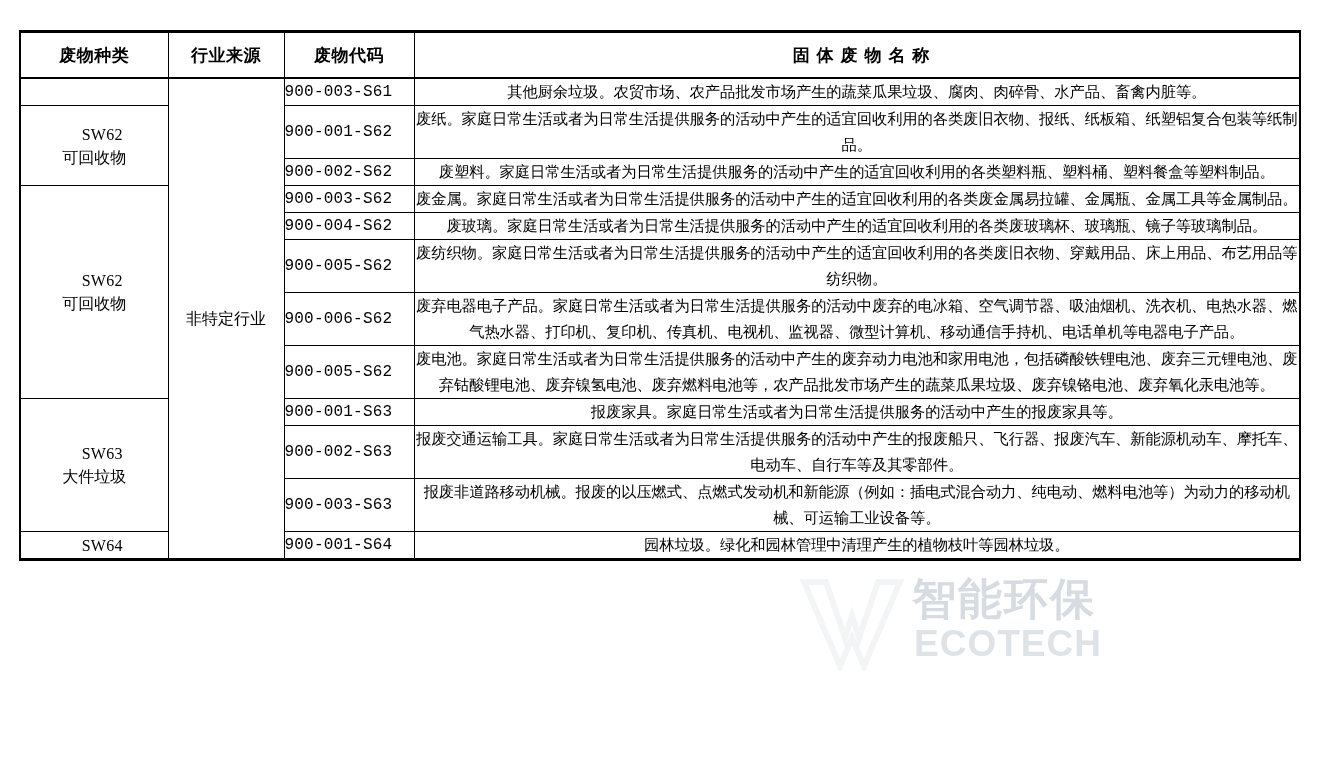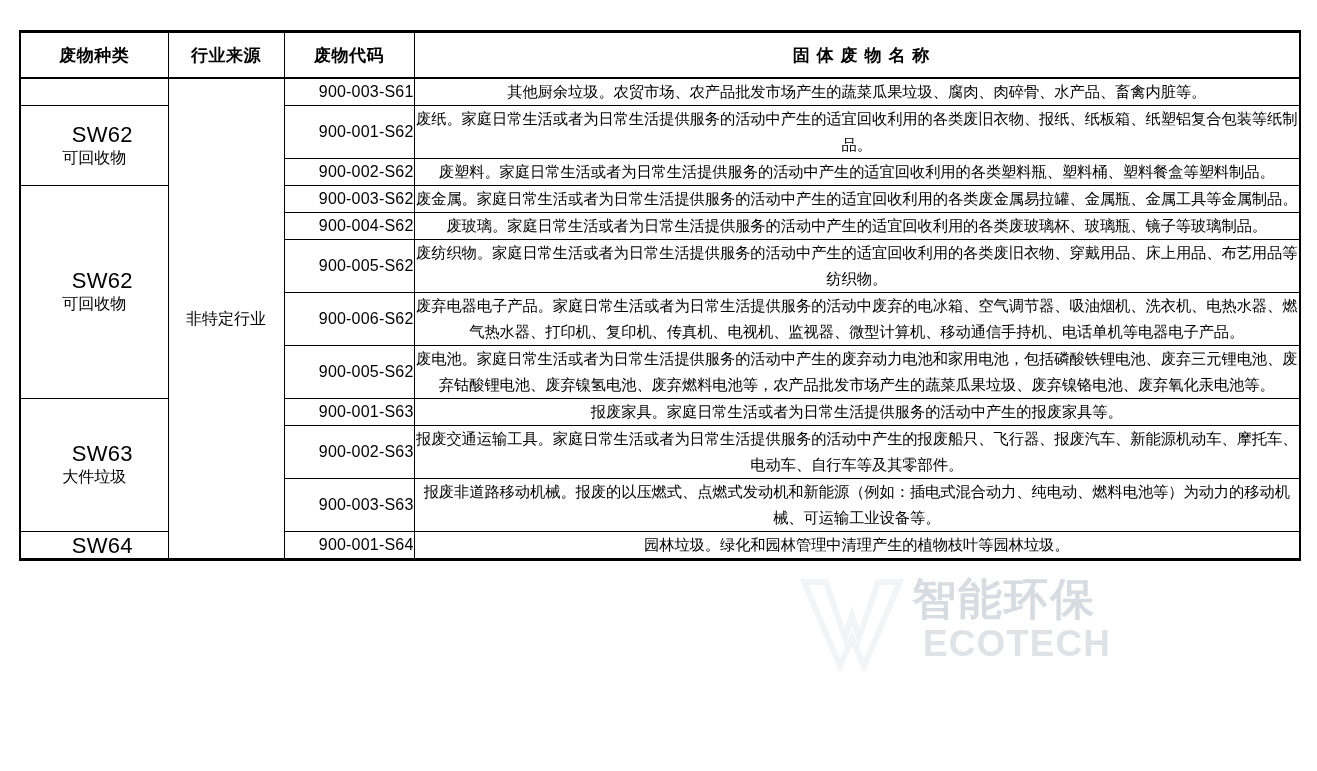--- a/index.html
+++ b/index.html
@@ -49,21 +49,21 @@
     font-family: "DejaVu Sans", "Liberation Sans", sans-serif;
     font-size: 44px;
     font-weight: 700;
     letter-spacing: 2px;
     color: #b9c3cc;
     opacity: 0.58;
     white-space: nowrap;
   }
   .wm-en {
     position: absolute;
-    left: 123px;
+    left: 114px;
     top: 55px;
     font-family: "Liberation Sans", "DejaVu Sans", sans-serif;
     font-size: 37px;
     font-weight: 700;
     letter-spacing: 1px;
     color: #c4cdd5;
     opacity: 0.55;
     white-space: nowrap;
   }
 
@@ -117,29 +117,29 @@
   }
 
   
   td.kind, td.source {
     text-align: center;
     font-size: 16px;
     line-height: 23px;
     font-family: "DejaVu Sans", "Liberation Sans", sans-serif;
   }
   td.kind .code-line {
-    font-family: Liberation Sans, sans-serif;
-    font-size: 22px;
+    font-family: Liberation Serif, serif;
+    font-size: 16px;
     letter-spacing: 0.3px;
     padding-left: 16px;
   }
   td.code {
-    text-align: right;
+    text-align: left;
     font-size: 16px;
-    font-family: Liberation Sans, sans-serif;
+    font-family: Liberation Mono, monospace;
     letter-spacing: 0.2px;
     white-space: nowrap;
   }
   td.name {
     text-align: center;
     font-size: 15.3px;
     line-height: 26px;
     font-family: "DejaVu Sans", "Liberation Sans", sans-serif;
     padding: 4px 8px 4px 8px;
     letter-spacing: -0.1px;

